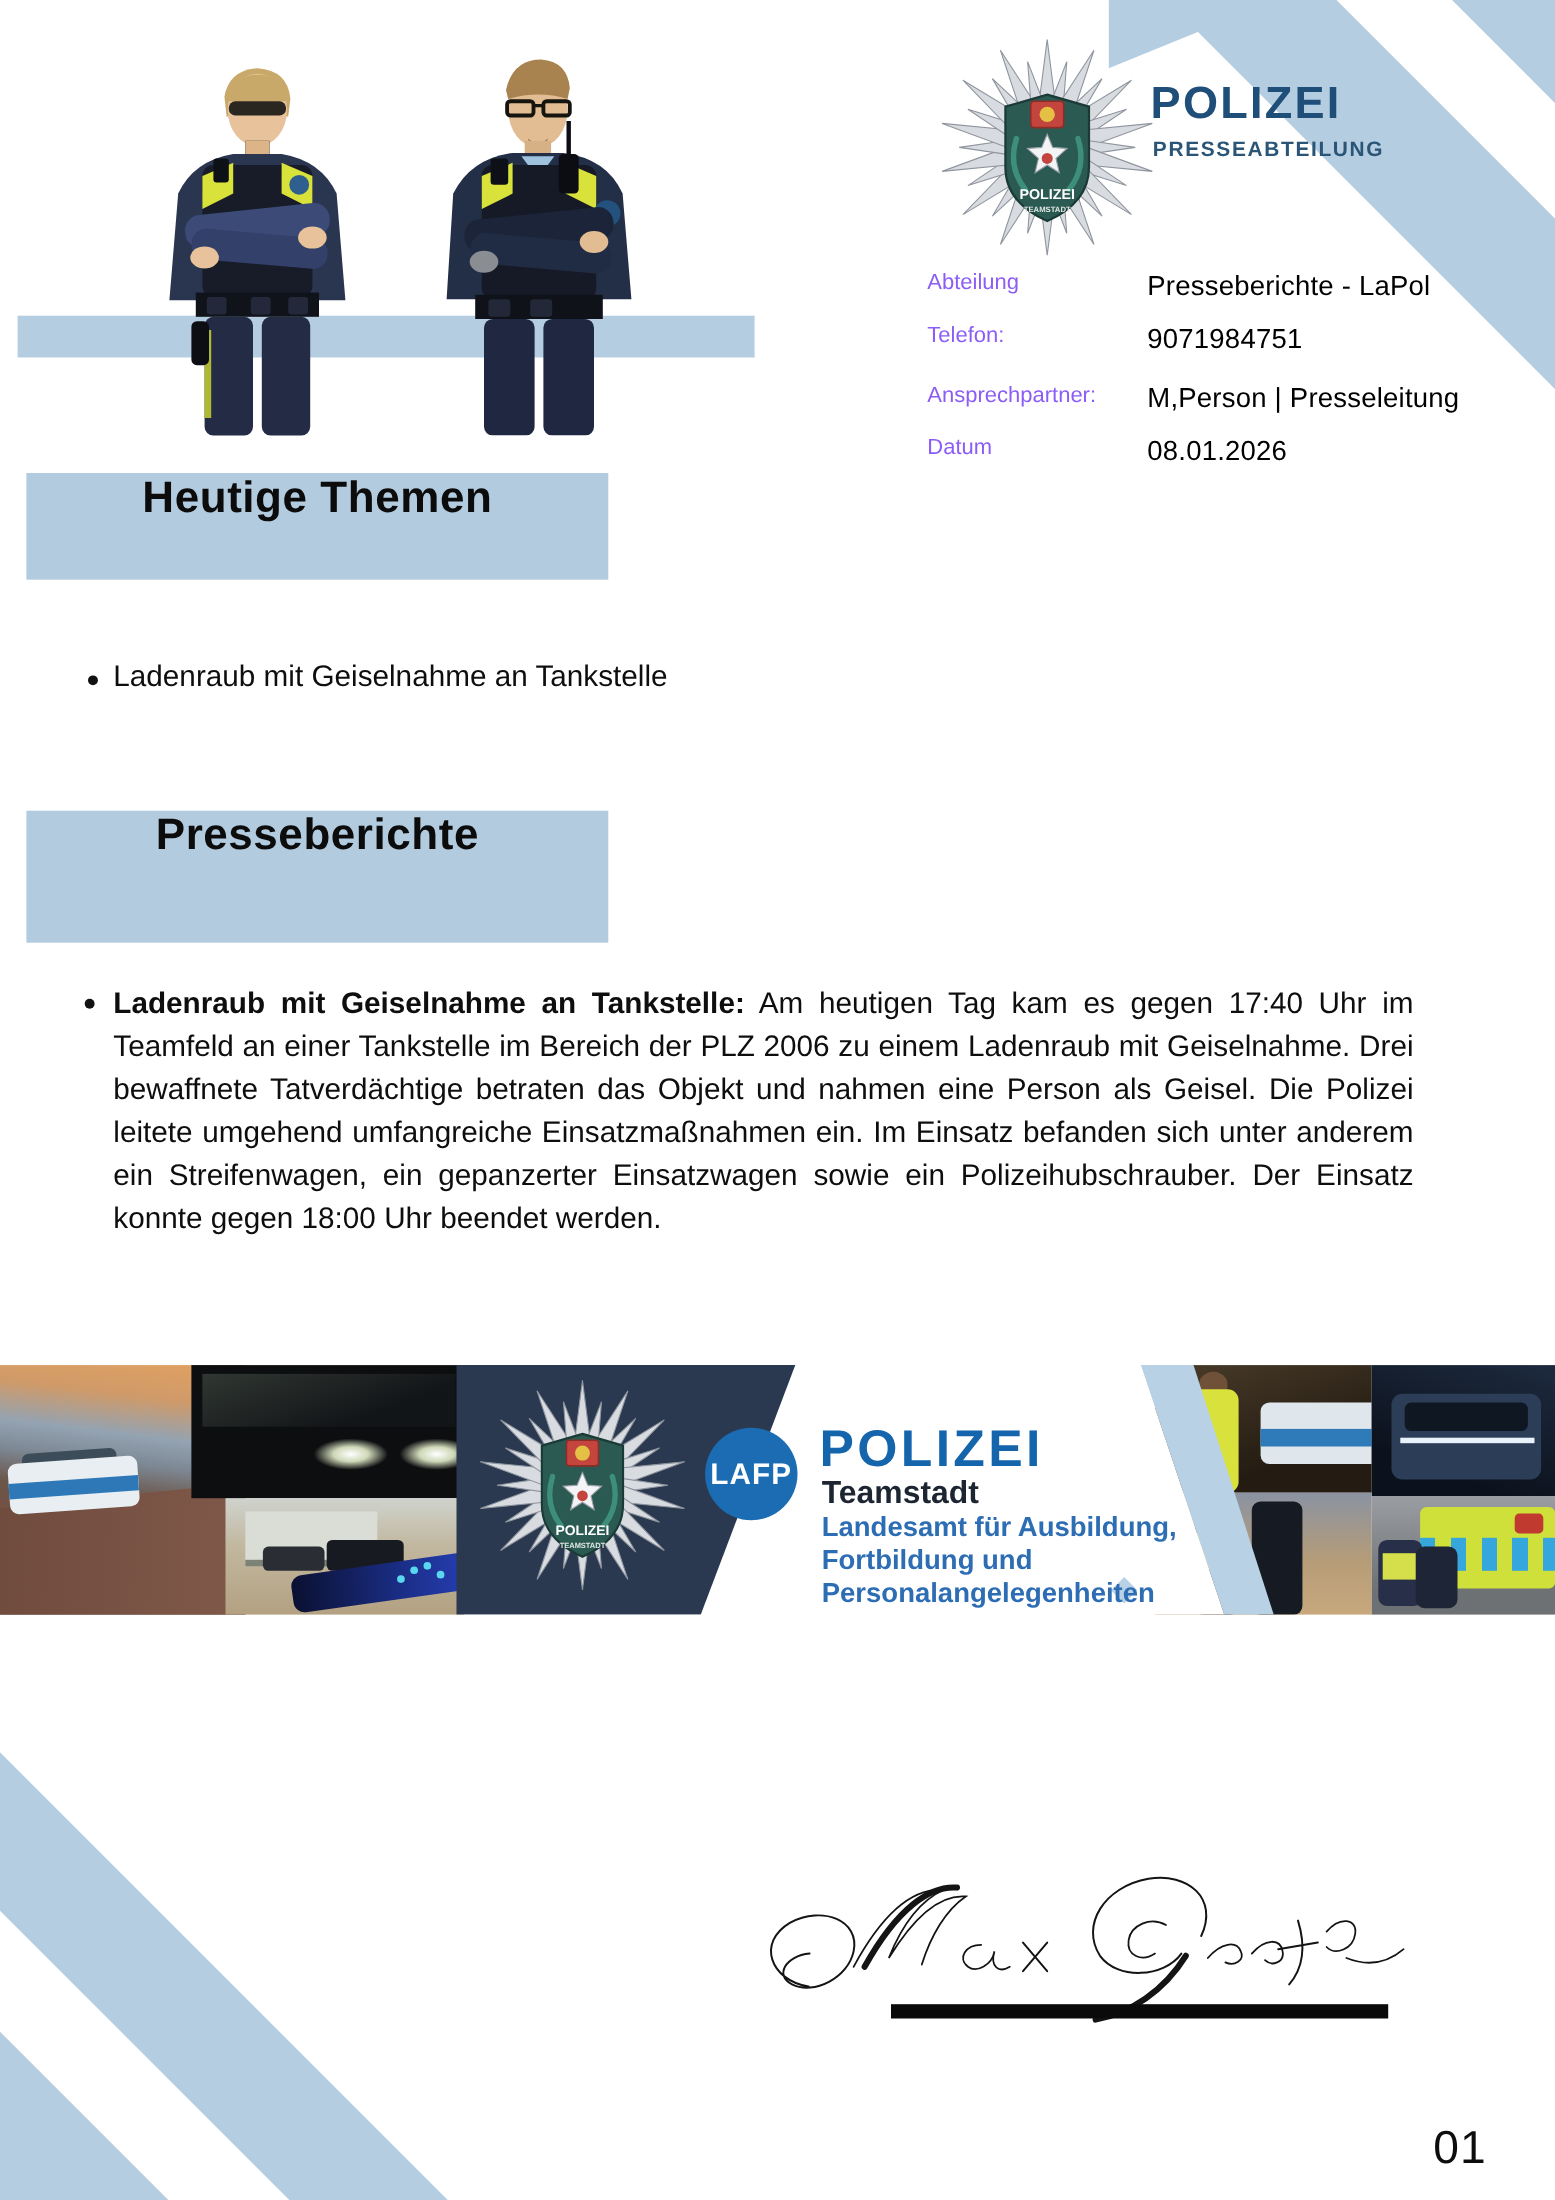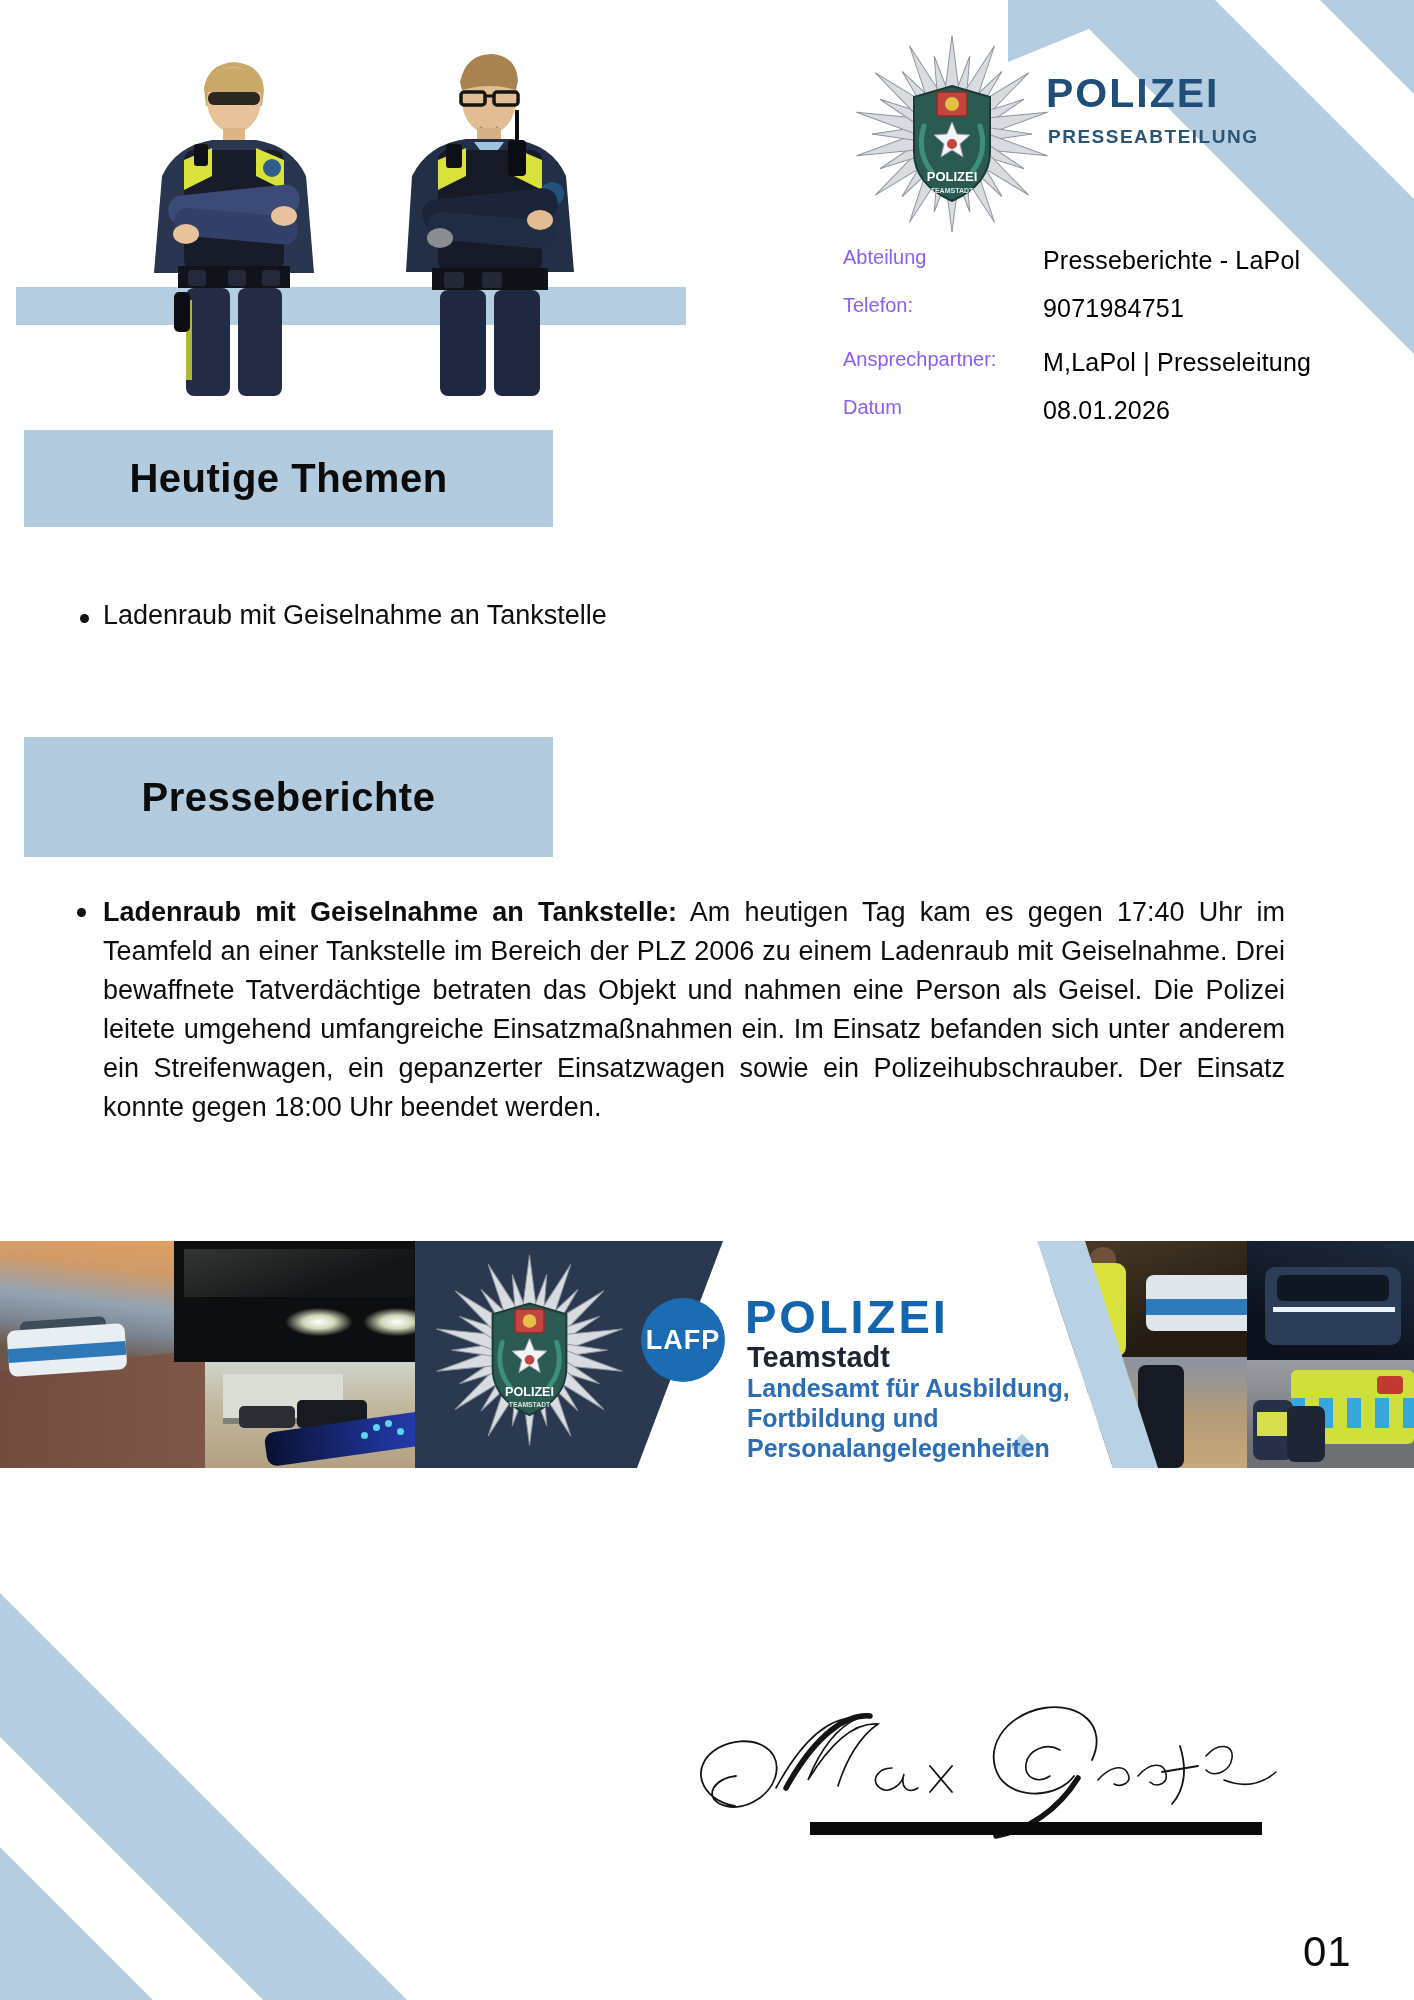--- a/index.html
+++ b/index.html
@@ -23,21 +23,21 @@
   .brand-sub{left:1048px;top:126px;font-size:19px;font-weight:700;color:#2b5576;letter-spacing:1.5px;z-index:3;}
 
   
   .contact-row{position:absolute;left:843px;width:560px;z-index:3;}
   .contact-label{display:inline-block;width:200px;font-size:20px;color:#8b5cf6;vertical-align:top;}
   .contact-value{display:inline-block;font-size:25px;color:#000;letter-spacing:0.2px;}
 
   
   .section-box{
     left:24px;width:529px;background:#b2cbdf;
-    display:flex;align-items:center;justify-content:center;
+    display:flex;align-items:flex-start;justify-content:center;
     font-size:40px;font-weight:700;color:#0c0c0c;z-index:2;letter-spacing:0.5px;
   }
   #topics-box{top:430px;height:97px;}
   #reports-box{top:737px;height:120px;}
 
   .bullet-dot{position:absolute;width:9px;height:9px;border-radius:50%;background:#111;}
 
   .topic-item{left:103px;top:600px;font-size:27px;color:#0e0e0e;z-index:2;}
 
   .report-text{
@@ -229,21 +229,21 @@
   <div class="abs brand-title">POLIZEI</div>
   <div class="abs brand-sub">PRESSEABTEILUNG</div>
 
   <div class="contact-row" style="top:246px;">
     <span class="contact-label">Abteilung</span><span class="contact-value">Presseberichte - LaPol</span>
   </div>
   <div class="contact-row" style="top:294px;">
     <span class="contact-label">Telefon:</span><span class="contact-value">9071984751</span>
   </div>
   <div class="contact-row" style="top:348px;">
-    <span class="contact-label">Ansprechpartner:</span><span class="contact-value">M,LaPol | Presseleitung</span>
+    <span class="contact-label">Ansprechpartner:</span><span class="contact-value">M,Person | Presseleitung</span>
   </div>
   <div class="contact-row" style="top:396px;">
     <span class="contact-label">Datum</span><span class="contact-value">08.01.2026</span>
   </div>
 
   <div class="abs section-box" id="topics-box">
     <span>Heutige Themen</span>
   </div>
   <div class="bullet-dot" style="left:80px;top:614px;z-index:2;"></div>
   <div class="abs topic-item">Ladenraub mit Geiselnahme an Tankstelle</div>

